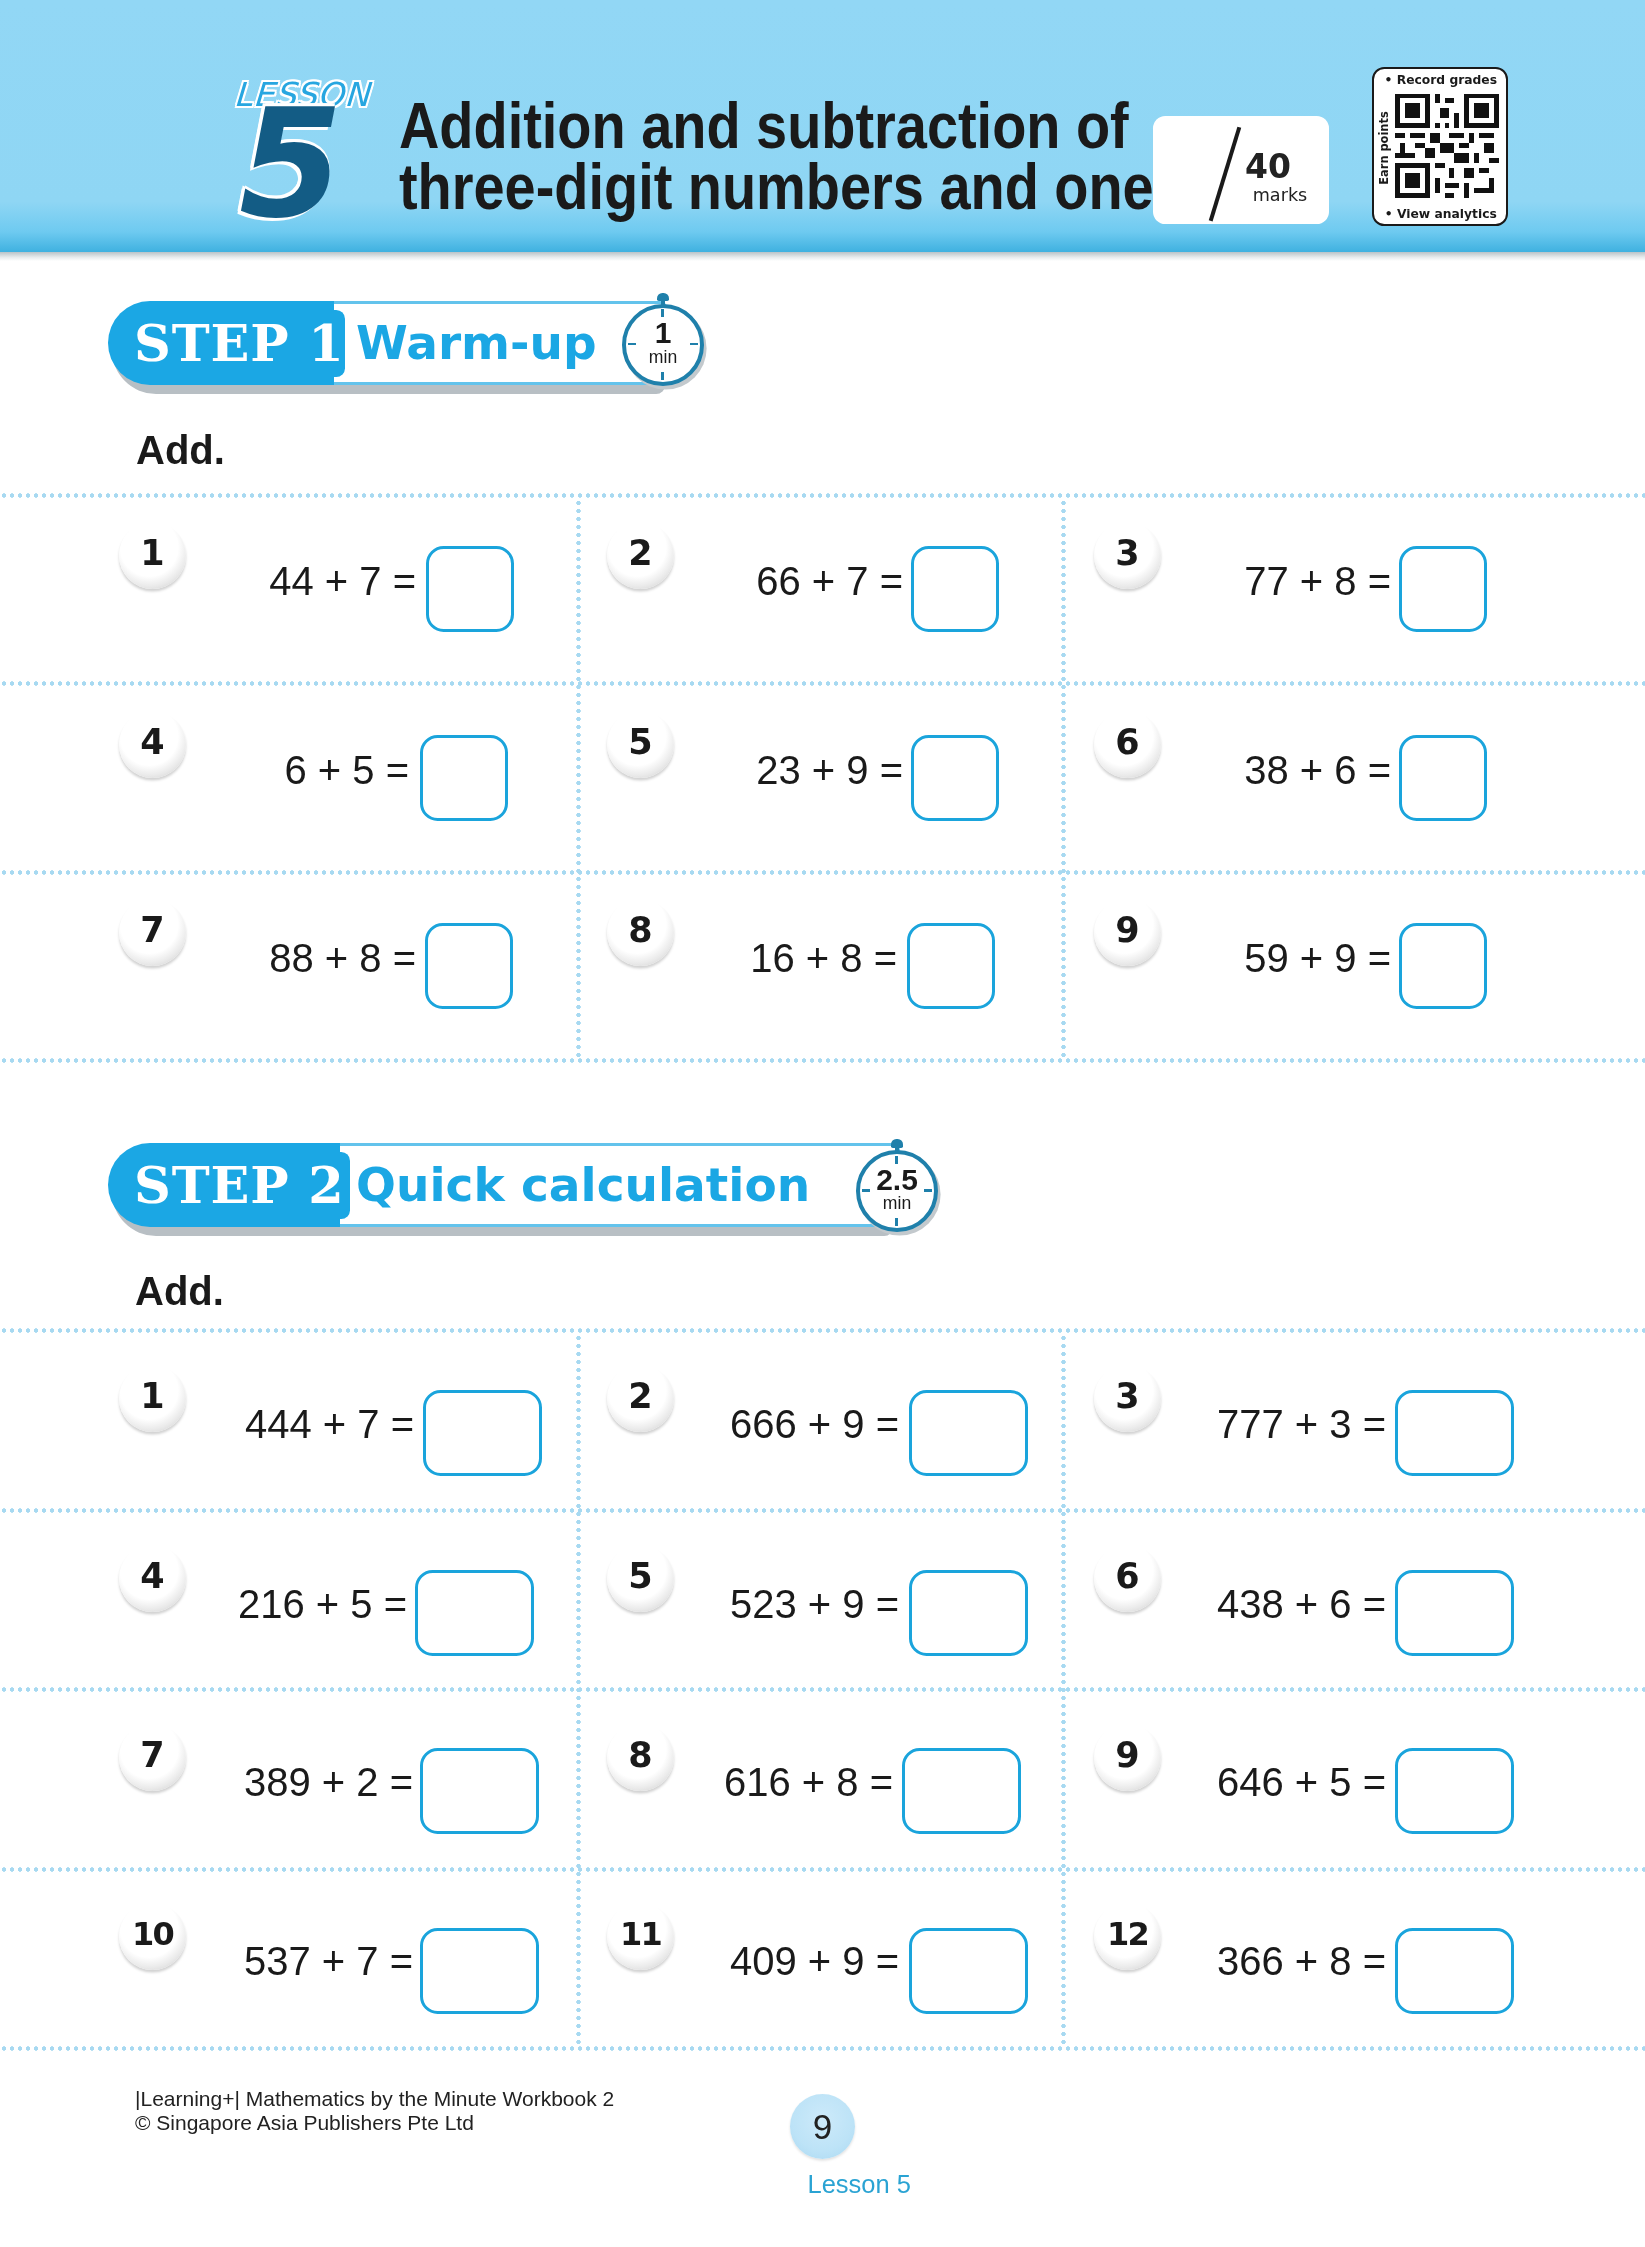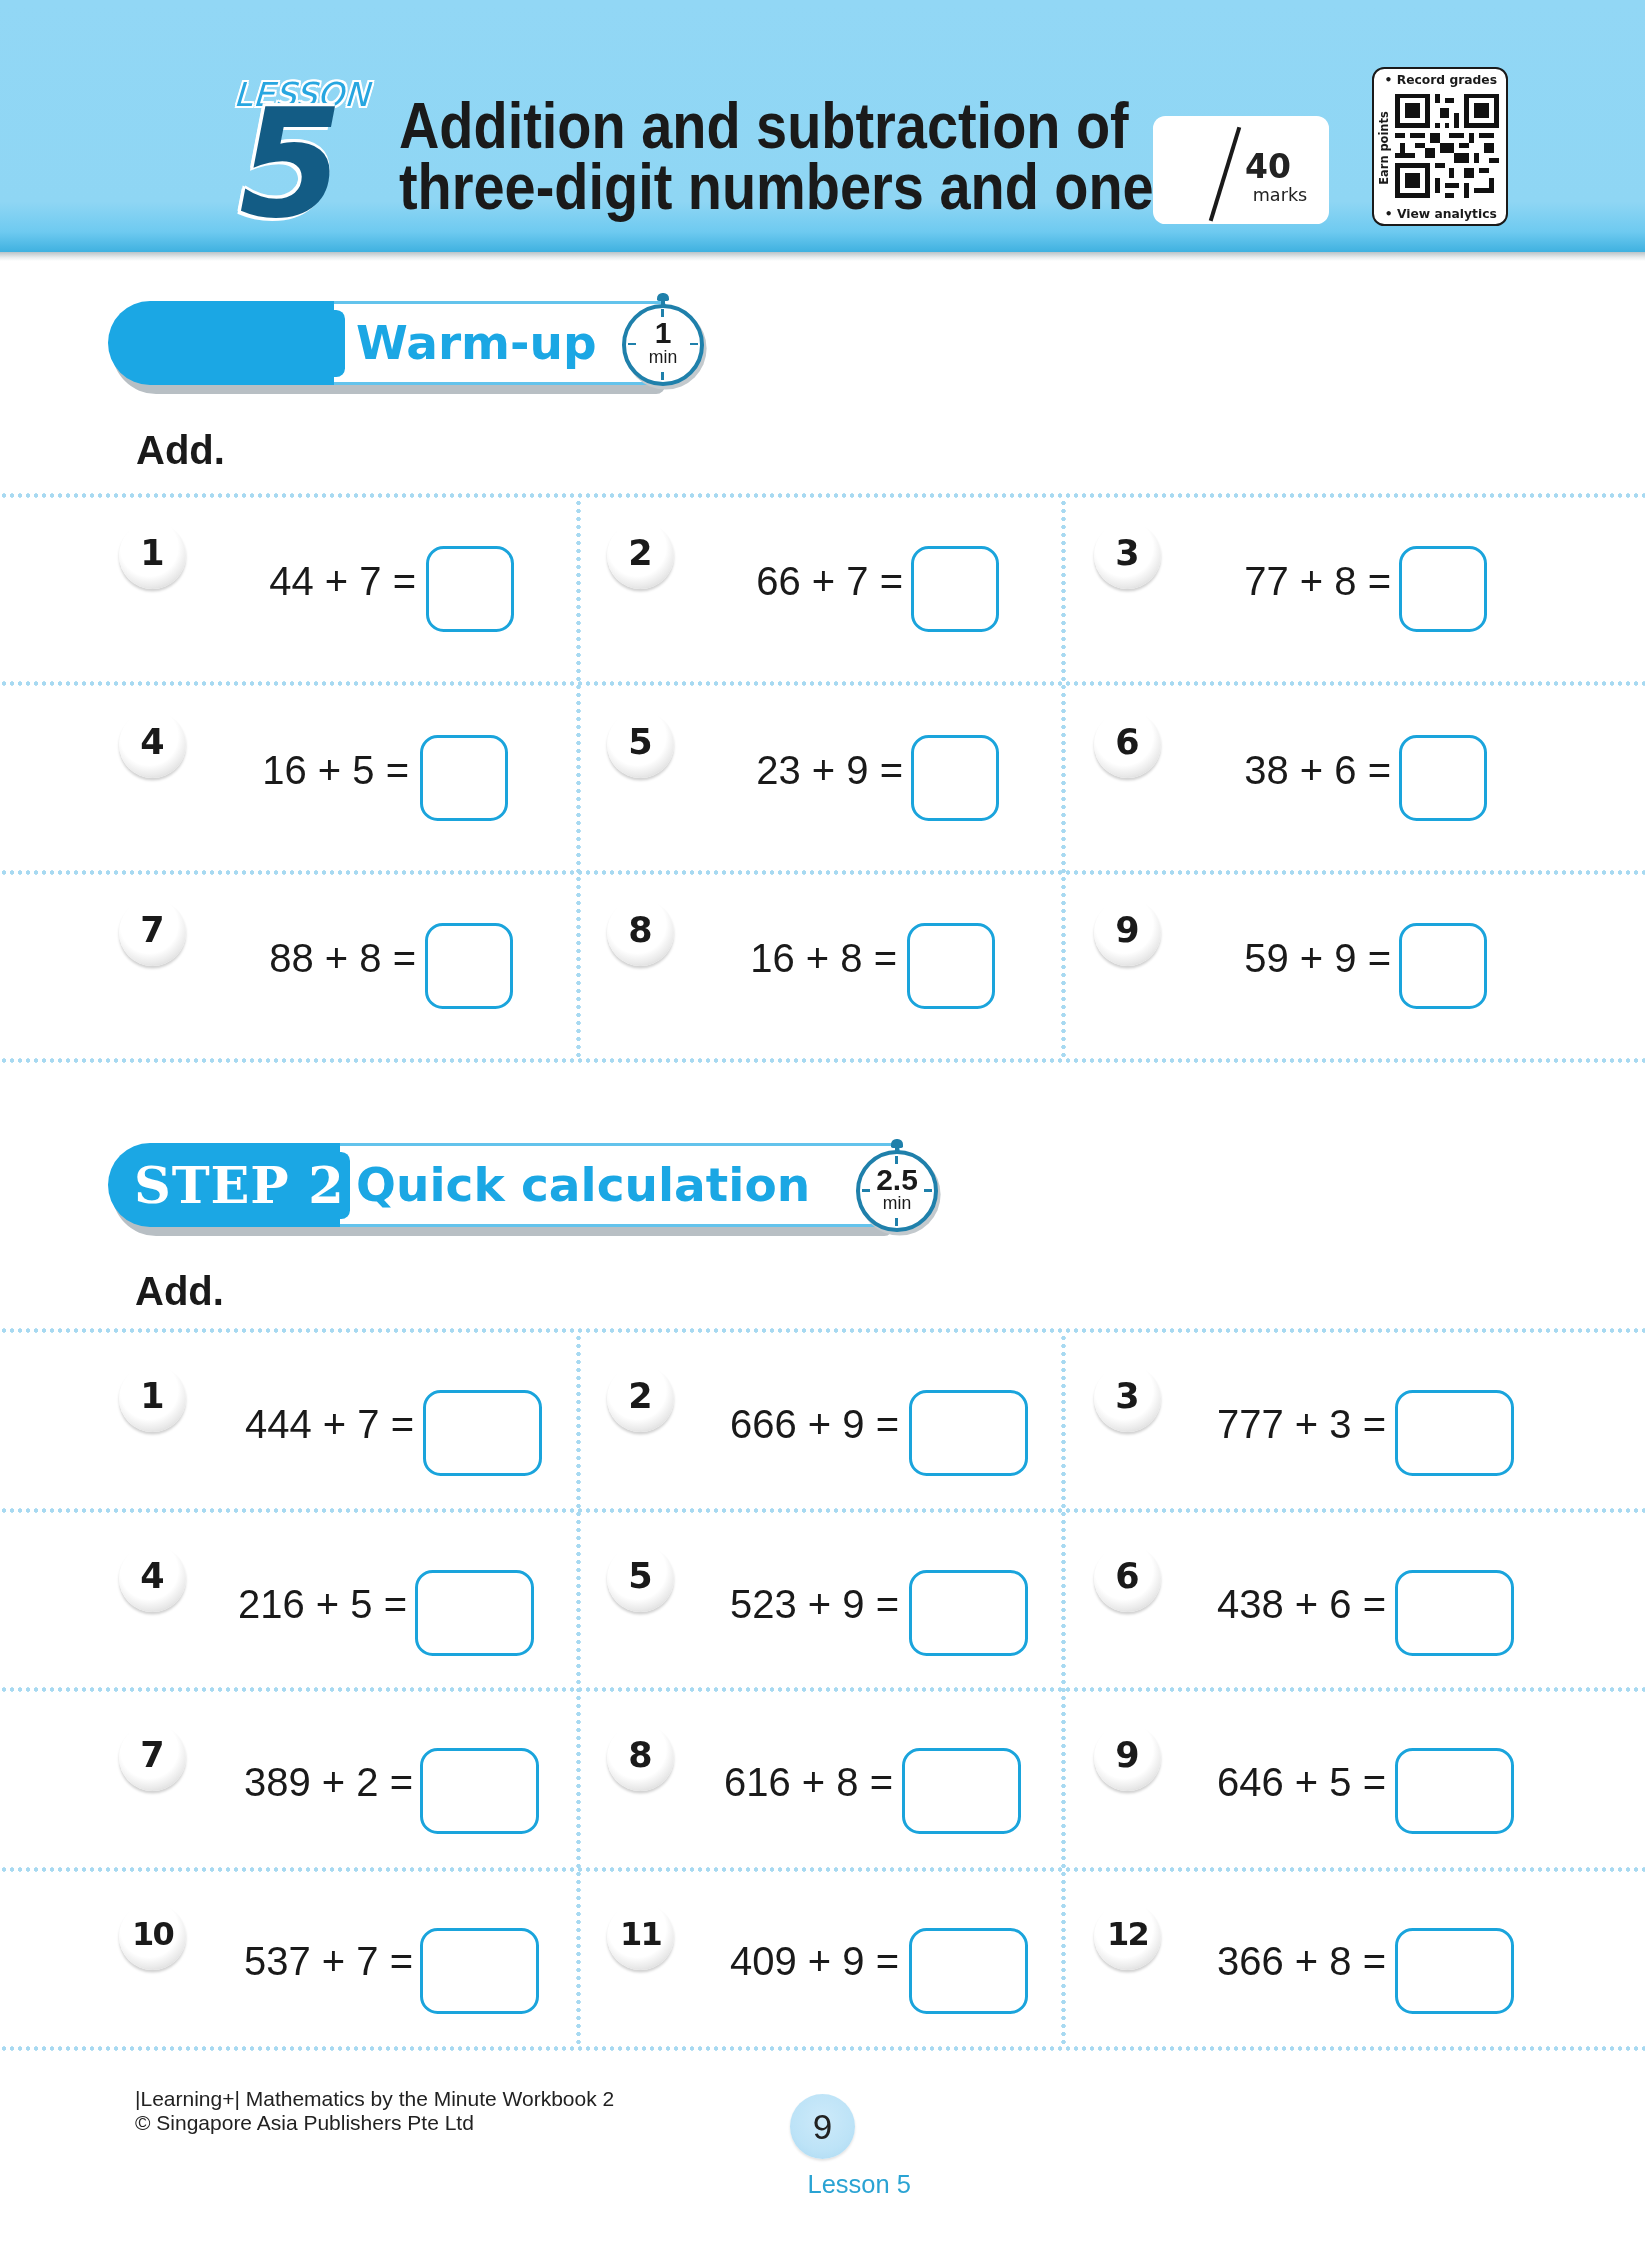--- a/index.html
+++ b/index.html
@@ -243,20 +243,21 @@
     </g>
   </svg>
   <div class="qr-bottom">• View analytics</div>
 </div>
 
 <div class="step" style="left:108px; top:301px; width:606px;">
   <div class="step-shadow" style="width:553px;"></div>
   <div class="step-white" style="left:225px; width:334px;"></div>
   <div class="step-blue" style="width:226px;"></div>
   <div class="step-notch" style="left:225px;"></div>
+  <div class="step-label" style="left:26px;">STEP 1</div>
   <div class="step-title" style="left:248px;text-align:center;">Warm-up</div>
   <div class="timer" style="left:514px; top:2.6px;">
     <div class="timer-knob-stem"></div>
     <div class="timer-knob"></div>
     <div class="tick v" style="top:1.8px;"></div>
     <div class="tick v" style="bottom:1.8px;"></div>
     <div class="tick h" style="left:1.8px;"></div>
     <div class="tick h" style="right:1.8px;"></div>
     <div class="timer-value">1</div>
     <div class="timer-unit">min</div>
@@ -284,21 +285,21 @@
     <div class="ans" style="left:911px; top:546px; width:88px; height:86px;"></div>
   </div>
   <div class="cell">
     <div class="badge" style="left:1094px; top:522px;">3</div>
     <div class="expr" style="left:1173px; width:218px; top:559px;">77 + 8 =</div>
     <div class="ans" style="left:1399px; top:546px; width:88px; height:86px;"></div>
   </div>
 
   <div class="cell">
     <div class="badge" style="left:119px; top:711px;">4</div>
-    <div class="expr" style="left:193px; width:216px; top:748px;">16 + 5 =</div>
+    <div class="expr" style="left:193px; width:216px; top:748px;">6 + 5 =</div>
     <div class="ans" style="left:420px; top:735px; width:88px; height:86px;"></div>
   </div>
   <div class="cell">
     <div class="badge" style="left:607px; top:711px;">5</div>
     <div class="expr" style="left:685px; width:218px; top:748px;">23 + 9 =</div>
     <div class="ans" style="left:911px; top:735px; width:88px; height:86px;"></div>
   </div>
   <div class="cell">
     <div class="badge" style="left:1094px; top:711px;">6</div>
     <div class="expr" style="left:1173px; width:218px; top:748px;">38 + 6 =</div>

